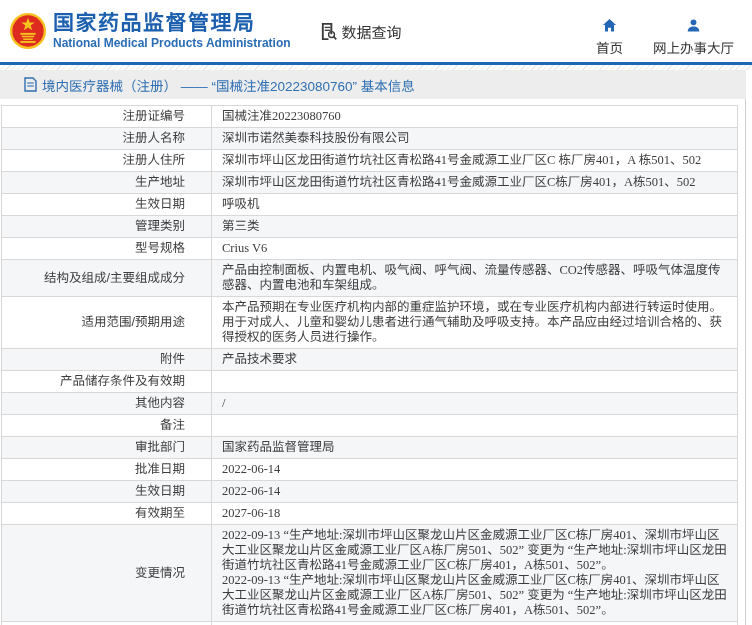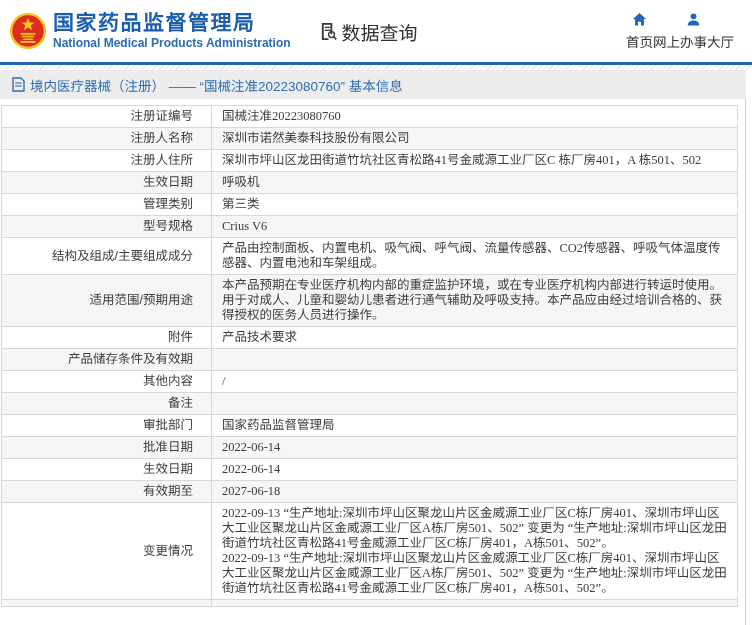--- a/index.html
+++ b/index.html
@@ -8,43 +8,43 @@
 
   
   .header { height:62px; background:#fff; display:flex; align-items:center; position:relative; }
   .logo-wrap { display:flex; align-items:center; margin-left:9px; cursor:default; }
   .emblem { width:38px; height:38px; flex:0 0 auto; }
   .agency { margin-left:6px; line-height:1.1; }
   .agency-cn { font-size:21px; font-weight:bold; color:#1b5fae; letter-spacing:1.5px; }
   .agency-en { font-size:12px; color:#2a6db5; margin-top:3px;font-weight:bold; }
   .dq { display:flex; align-items:center; margin-left:28px; cursor:pointer; }
   .dq-icon { width:19px; height:19px; margin-right:4px; }
-  .dq-label { font-size:19px; color:#333; }
-  .hnav { position:absolute; right:18px; top:12px; display:flex; }
+  .dq-label { font-size:15px; color:#333; }
+  .hnav { position:absolute; right:18px; top:18px; display:flex; gap:30px; }
   .hnav-item { display:flex; flex-direction:column; align-items:center; cursor:pointer; }
   .hnav-item svg { width:15px; height:15px; margin-bottom:4px; }
   .hnav-label { font-size:13.5px; color:#333; }
 
   
   .blue-rule { height:3px; background:#1d68b0; }
   .hatch { height:5px;
     background:repeating-linear-gradient(135deg,#ffffff 0 3px,#e9edf2 3px 4px); }
   .crumb-bar { height:29px; background:#ededed; width:746px;
-    display:flex; align-items:center; padding-left:12px; }
+    display:flex; align-items:center; padding-left:24px; }
   .crumb-icon { width:13px; height:15px; margin-right:5px; flex:0 0 auto; }
   .crumb-text { font-size:13.5px; color:#2f6fb3; }
 
   
   .content { position:relative; padding-top:6px; }
   .right-rule { position:absolute; top:0; bottom:-520px; right:6px; width:1px; background:#cfcfcf; }
   table.info { border-collapse:collapse; table-layout:fixed; width:737px; margin-left:1px;
     font-size:12.5px; line-height:15px; }
   table.info th, table.info td { border:1px solid #d8d8d8; padding:3px 10px; vertical-align:middle; }
   table.info th { width:210px; text-align:right; font-weight:normal; color:#3d3d3d;
-    padding-right:18px; }
+    padding-right:26px; }
   table.info td { text-align:left; color:#3d3d3d; word-break:break-all;font-family:Liberation Serif, serif; }
   table.info tr:nth-child(even) { background:#f5f6f8; }
   td.preline { white-space:pre-line; }
 </style>
 </head>
 <body>
 
 <div class="header">
   <div class="logo-wrap">
     <svg class="emblem" viewBox="0 0 40 40">
@@ -112,20 +112,24 @@
         </tr>
       <tr>
           <th>注册人名称</th>
           <td>深圳市诺然美泰科技股份有限公司</td>
         </tr>
       <tr>
           <th>注册人住所</th>
           <td>深圳市坪山区龙田街道竹坑社区青松路41号金威源工业厂区C 栋厂房401，A 栋501、502</td>
         </tr>
       <tr>
+          <th>生产地址</th>
+          <td>深圳市坪山区龙田街道竹坑社区青松路41号金威源工业厂区C栋厂房401，A栋501、502</td>
+        </tr>
+      <tr>
           <th>生效日期</th>
           <td>呼吸机</td>
         </tr>
       <tr>
           <th>管理类别</th>
           <td>第三类</td>
         </tr>
       <tr>
           <th>型号规格</th>
           <td>Crius V6</td>

